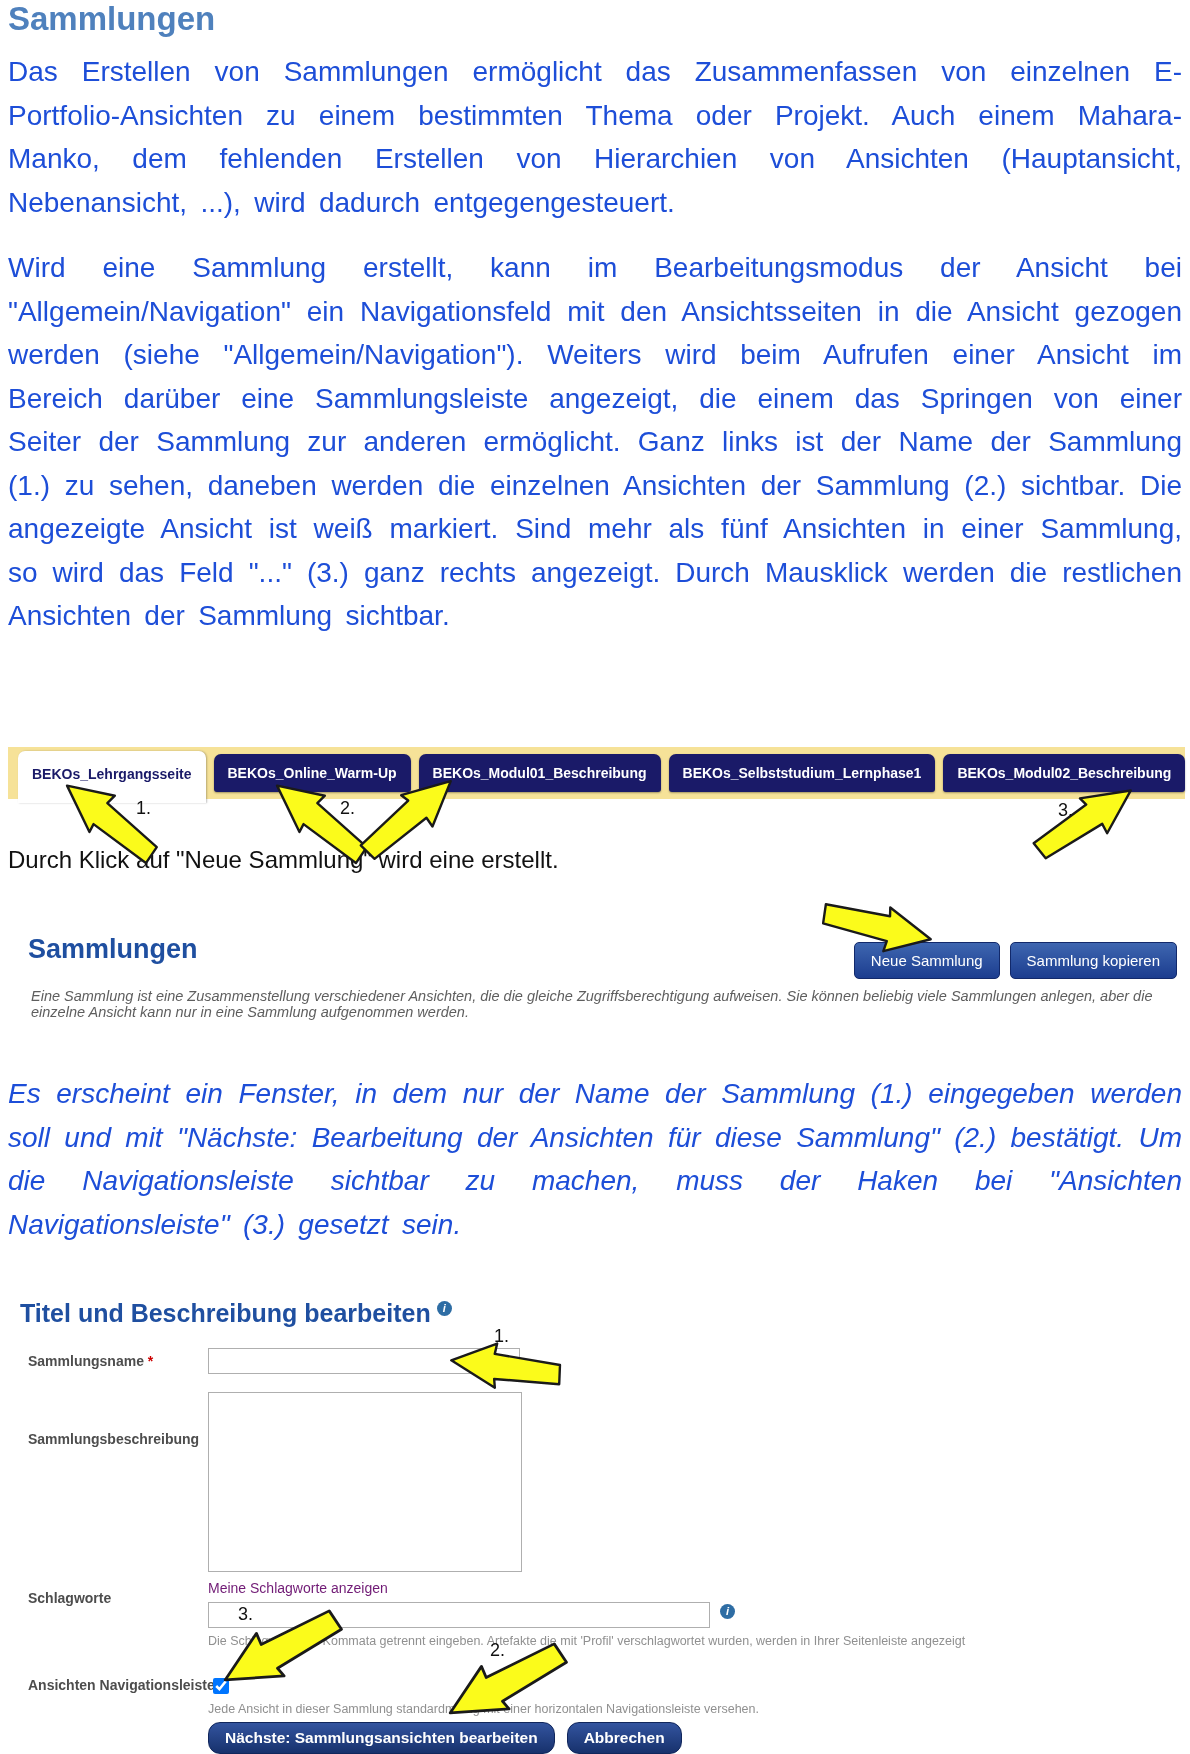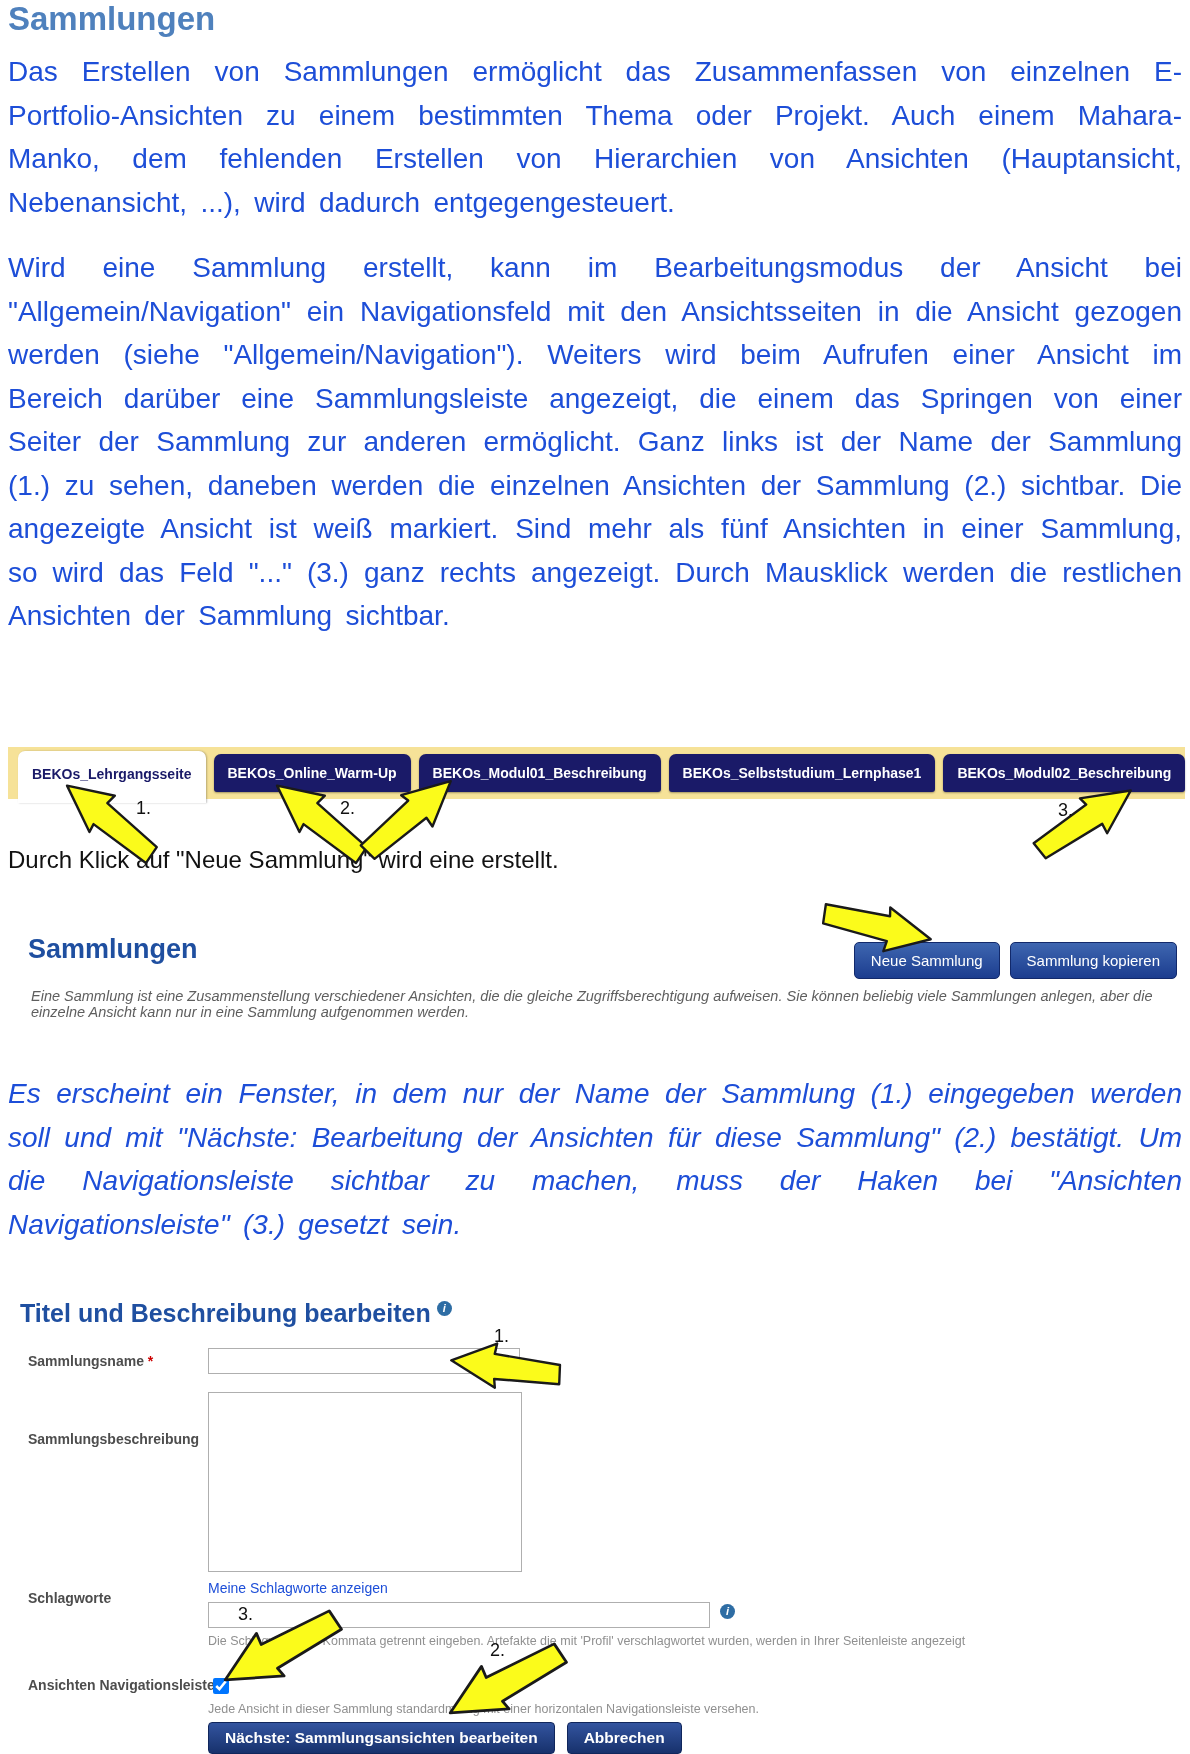--- a/index.html
+++ b/index.html
@@ -63,29 +63,29 @@
              color:#fff;font-size:11px;font-weight:bold;font-style:italic;text-align:center;
              line-height:15px;cursor:pointer;}
   .sup{vertical-align:10px;margin-left:6px;}
   .flabel{position:absolute;left:20px;font-size:14px;font-weight:bold;color:#4D4D4D;white-space:nowrap;}
   .req{color:#C00;}
   .finput{position:absolute;background:#fff;border:1px solid #AFAFAF;box-sizing:border-box;
           font-family:"Liberation Sans",sans-serif;font-size:14px;padding:2px 6px;}
   #f-name{left:200px;top:53px;width:312px;height:26px;}
   #f-desc{left:200px;top:97px;width:314px;height:180px;resize:none;}
   #f-tags{left:200px;top:307px;width:502px;height:26px;}
-  .flink{position:absolute;left:200px;top:285px;font-size:14px;color:#1d4ed8;text-decoration:none;}
+  .flink{position:absolute;left:200px;top:285px;font-size:14px;color:#701a75;text-decoration:none;}
   #tags-info{position:absolute;left:712px;top:309px;}
   .fhelp{position:absolute;left:200px;font-size:12.5px;color:#909090;}
   #fhelp1{top:339px;width:760px;}
   #fhelp2{top:407px;width:640px;}
   .fcheck{position:absolute;left:201px;top:380px;width:16px;height:16px;}
   .fbtnrow{position:absolute;left:200px;top:427px;display:flex;gap:12px;}
   .fbtn{background:linear-gradient(#33549F,#17316C);color:#fff;font-weight:bold;font-size:15.5px;
-        padding:6px 16px;border:1px solid #10265C;border-radius:4px;white-space:nowrap;
+        padding:6px 16px;border:1px solid #10265C;border-radius:12px;white-space:nowrap;
         font-family:"Liberation Sans",sans-serif;cursor:pointer;text-align:center;}
 </style>
 </head>
 <body>
 
 <div class="page">
 
   <div class="doc-h1">Sammlungen</div>
   <div class="para" id="p1">Das Erstellen von Sammlungen ermöglicht das Zusammenfassen von einzelnen E-Portfolio-Ansichten zu einem bestimmten Thema oder Projekt. Auch einem Mahara-Manko, dem fehlenden Erstellen von Hierarchien von Ansichten (Hauptansicht, Nebenansicht, ...), wird dadurch entgegengesteuert.</div>
   <div class="para" id="p2">Wird eine Sammlung erstellt, kann im Bearbeitungsmodus der Ansicht bei "Allgemein/Navigation" ein Navigationsfeld mit den Ansichtsseiten in die Ansicht gezogen werden (siehe "Allgemein/Navigation"). Weiters wird beim Aufrufen einer Ansicht im Bereich darüber eine Sammlungsleiste angezeigt, die einem das Springen von einer Seiter der Sammlung zur anderen ermöglicht. Ganz links ist der Name der Sammlung (1.) zu sehen, daneben werden die einzelnen Ansichten der Sammlung (2.) sichtbar. Die angezeigte Ansicht ist weiß markiert. Sind mehr als fünf Ansichten in einer Sammlung, so wird das Feld "..." (3.) ganz rechts angezeigt. Durch Mausklick werden die restlichen Ansichten der Sammlung sichtbar.</div>

